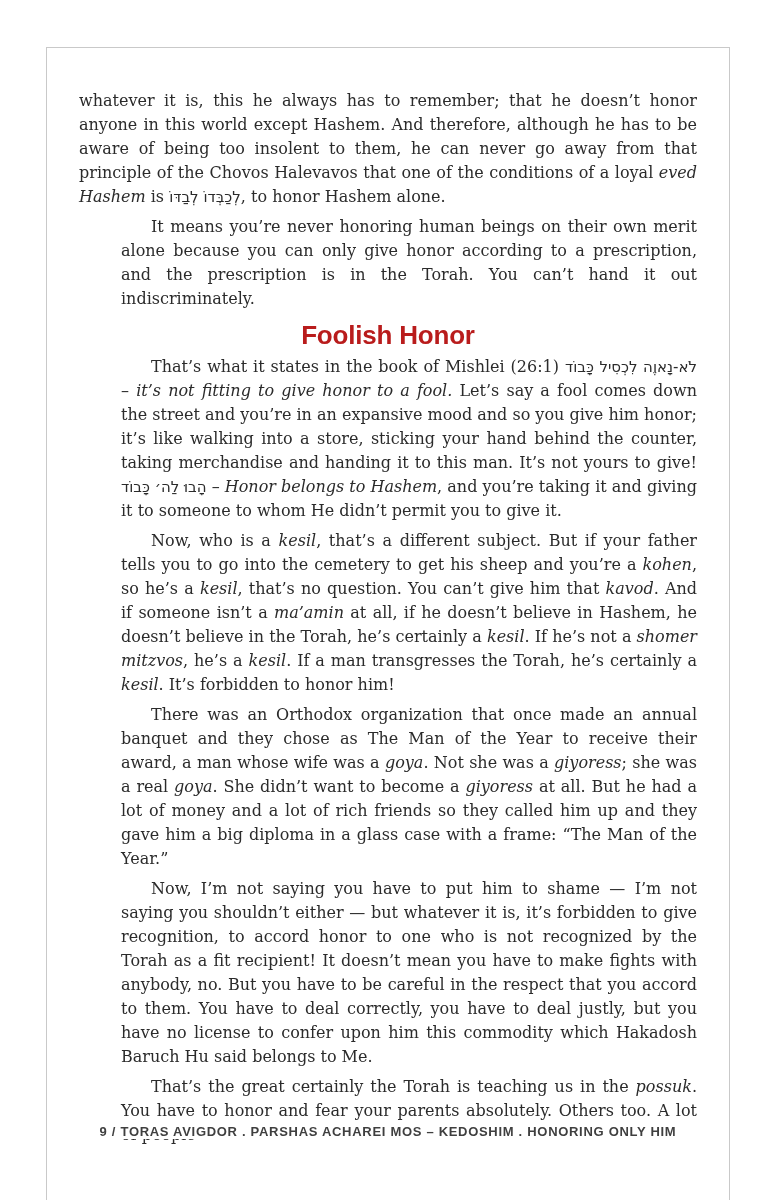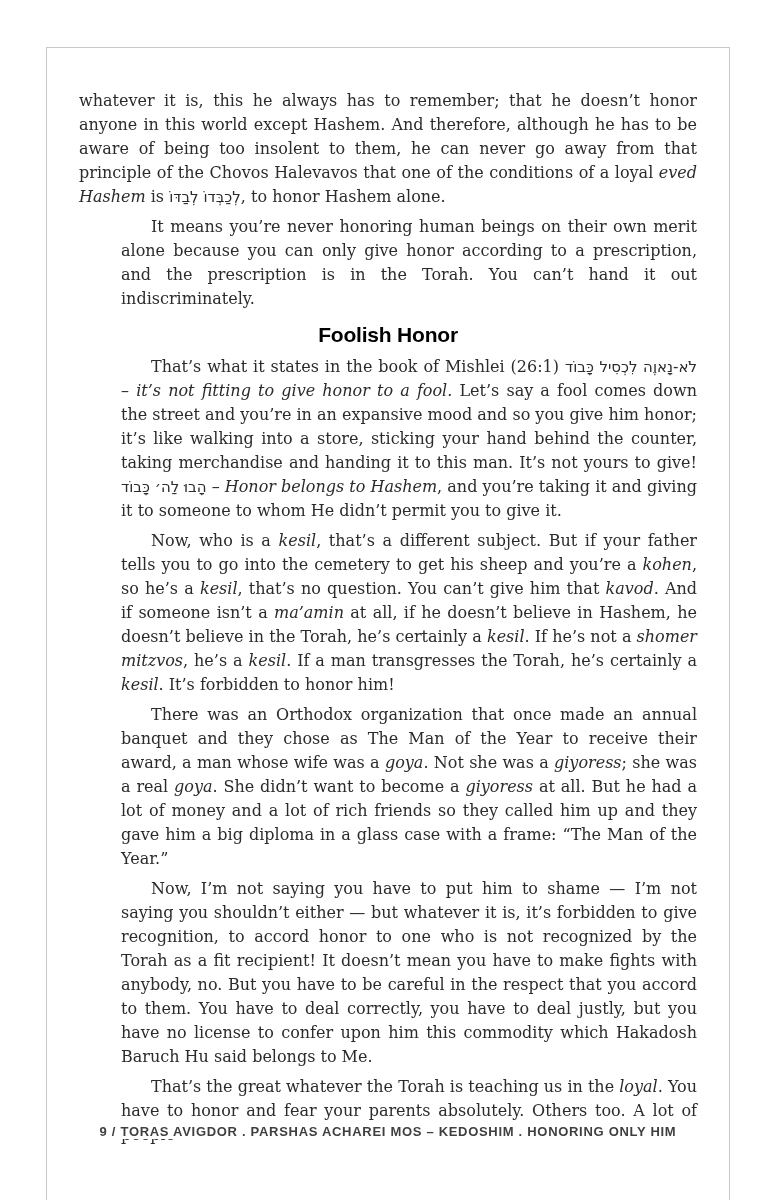--- a/index.html
+++ b/index.html
@@ -39,24 +39,24 @@
     color: #2b2b2b;
     text-align: justify;
   }
   p.body-par.indent {
     text-indent: 30px;
     margin-left: 42px;
   }
   h2.section-h {
     font-family: "Liberation Sans", sans-serif;
     font-weight: 700;
-    font-size: 21px;
+    font-size: 26px;
     line-height: 22px;
     letter-spacing: -0.2px;
-    color: #000000;
+    color: #b91c1c;
     text-align: center;
     margin: 13px 0 9px 0;
   }
   .i { font-style: italic; }
   .hebrew {
     font-family: "DejaVu Sans", sans-serif;
     font-size: 15px;
     unicode-bidi: isolate;
   }
   .footer {
@@ -81,17 +81,17 @@
   <div class="card">
     <div class="content">
 
     <p class="body-par"><span>whatever it is, this he always has to remember; that he doesn’t honor anyone in this world except Hashem. And therefore, although he has to be aware of being too insolent to them, he can never go away from that principle of the Chovos Halevavos that one of the conditions of a loyal </span><span class="i">eved Hashem</span><span> is </span><span class="hebrew" dir="rtl">לְכַבְּדוֹ לְבַדּוֹ</span><span>, to honor Hashem alone.</span></p>
         <p class="body-par indent"><span>It means you’re never honoring human beings on their own merit alone because you can only give honor according to a prescription, and the prescription is in the Torah. You can’t hand it out indiscriminately.</span></p>
         <h2 class="section-h">Foolish Honor</h2>
         <p class="body-par indent"><span>That’s what it states in the book of Mishlei (26:1) </span><span class="hebrew" dir="rtl">לֹא-נָאוֶה לִכְסִיל כָּבוֹד</span><span> – </span><span class="i">it’s not fitting to give honor to a fool.</span><span> Let’s say a fool comes down the street and you’re in an expansive mood and so you give him honor; it’s like walking into a store, sticking your hand behind the counter, taking merchandise and handing it to this man. It’s not yours to give! </span><span class="hebrew" dir="rtl">הָבוּ לַה׳ כָּבוֹד</span><span> – </span><span class="i">Honor belongs to Hashem</span><span>, and you’re taking it and giving it to someone to whom He didn’t permit you to give it.</span></p>
         <p class="body-par indent"><span>Now, who is a </span><span class="i">kesil</span><span>, that’s a different subject. But if your father tells you to go into the cemetery to get his sheep and you’re a </span><span class="i">kohen</span><span>, so he’s a </span><span class="i">kesil</span><span>, that’s no question. You can’t give him that </span><span class="i">kavod</span><span>. And if someone isn’t a </span><span class="i">ma’amin</span><span> at all, if he doesn’t believe in Hashem, he doesn’t believe in the Torah, he’s certainly a </span><span class="i">kesil</span><span>. If he’s not a </span><span class="i">shomer mitzvos</span><span>, he’s a </span><span class="i">kesil</span><span>. If a man transgresses the Torah, he’s certainly a </span><span class="i">kesil</span><span>. It’s forbidden to honor him!</span></p>
         <p class="body-par indent"><span>There was an Orthodox organization that once made an annual banquet and they chose as The Man of the Year to receive their award, a man whose wife was a </span><span class="i">goya</span><span>. Not she was a </span><span class="i">giyoress</span><span>; she was a real </span><span class="i">goya</span><span>. She didn’t want to become a </span><span class="i">giyoress</span><span> at all. But he had a lot of money and a lot of rich friends so they called him up and they gave him a big diploma in a glass case with a frame: “The Man of the Year.”</span></p>
         <p class="body-par indent"><span>Now, I’m not saying you have to put him to shame — I’m not saying you shouldn’t either — but whatever it is, it’s forbidden to give recognition, to accord honor to one who is not recognized by the Torah as a fit recipient! It doesn’t mean you have to make fights with anybody, no. But you have to be careful in the respect that you accord to them. You have to deal correctly, you have to deal justly, but you have no license to confer upon him this commodity which Hakadosh Baruch Hu said belongs to Me.</span></p>
-        <p class="body-par indent"><span>That’s the great whatever the Torah is teaching us in the </span><span class="i">loyal</span><span>. You have to honor and fear your parents absolutely. Others too. A lot of people</span></p>
+        <p class="body-par indent"><span>That’s the great certainly the Torah is teaching us in the </span><span class="i">possuk</span><span>. You have to honor and fear your parents absolutely. Others too. A lot of people</span></p>
       </div>
     <div class="footer">9 / TORAS AVIGDOR . PARSHAS ACHAREI MOS – KEDOSHIM . HONORING ONLY HIM</div>
   </div>
 </div>
 
 </body></html>

